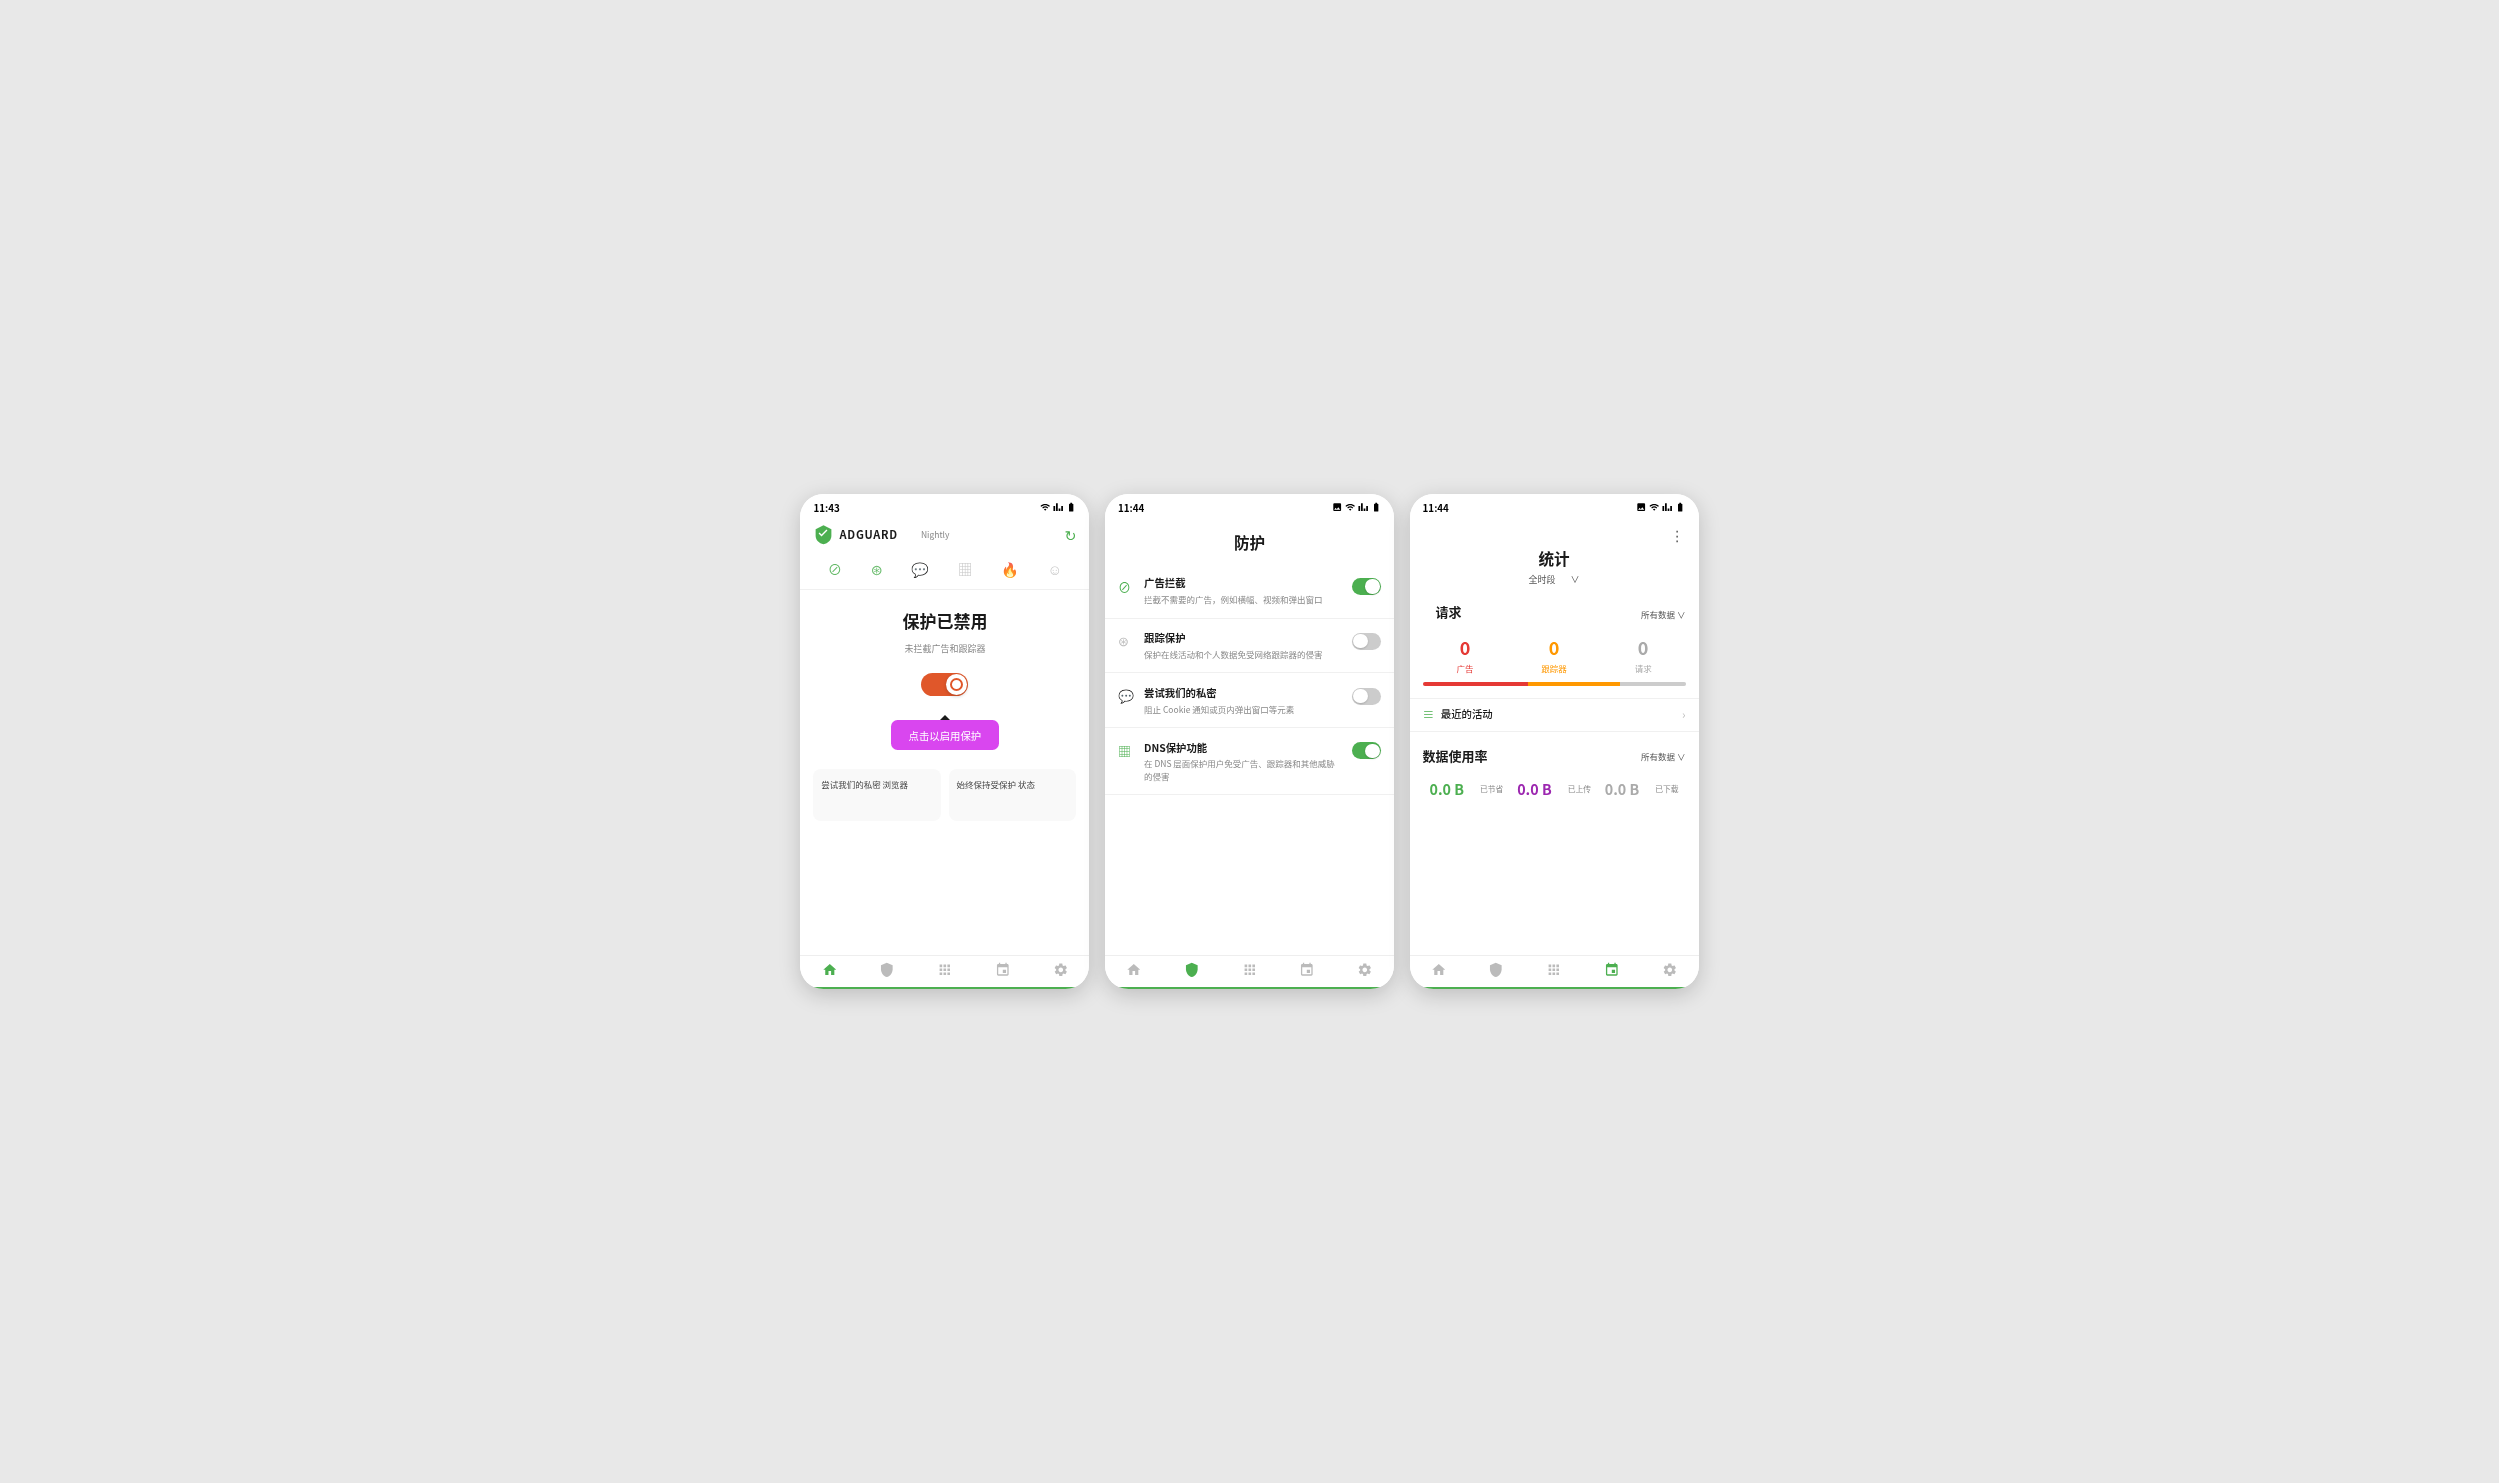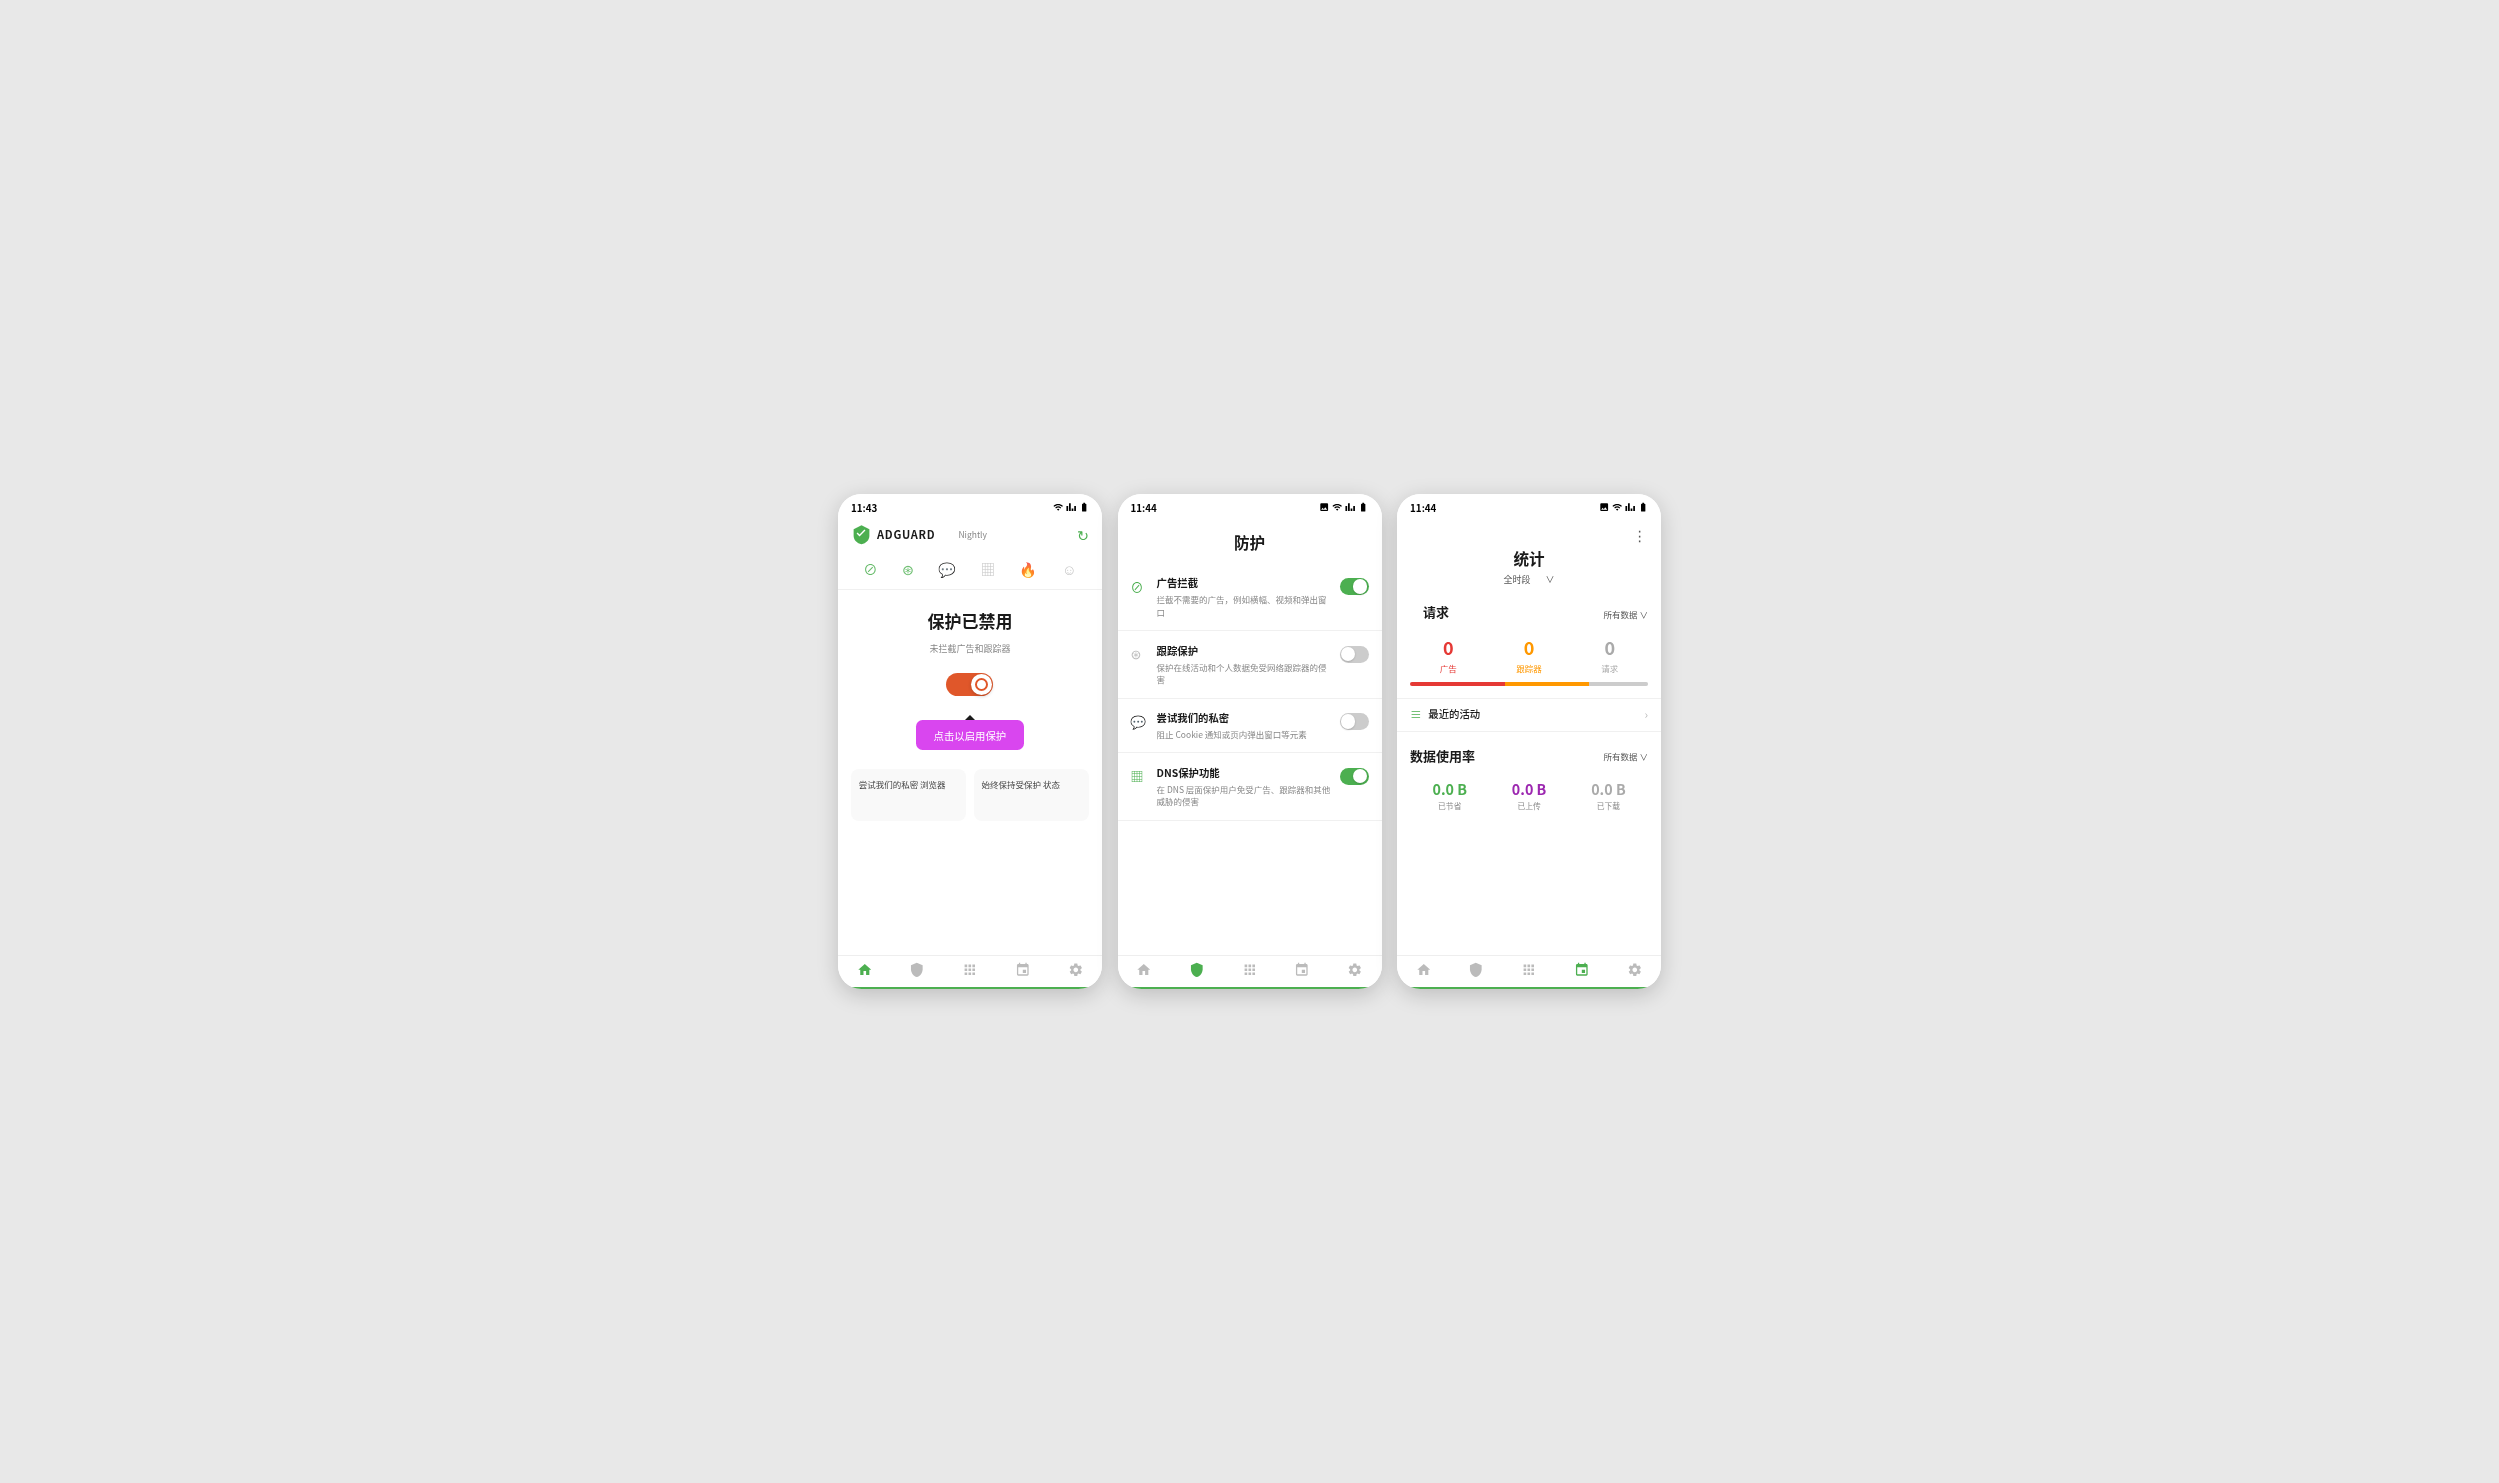--- a/index.html
+++ b/index.html
@@ -8,21 +8,21 @@
       display: flex;
       justify-content: center;
       align-items: center;
       min-height: 100vh;
       font-family: 'PingFang SC', 'Noto Sans CJK SC', 'Microsoft YaHei', sans-serif;
       gap: 15.6px;
       padding: 26px 13px;
     }
 
     .phone {
-      width: 264px;
+      width: 289px;
       min-height: 495px;
       background: #fff;
       border-radius: 23.4px;
       overflow: hidden;
       box-shadow: 0 5.2px 21px rgba(0,0,0,0.18);
       display: flex;
       flex-direction: column;
       position: relative;
     }
 
@@ -377,23 +377,23 @@
     .data-usage-section {
       padding: 9px 13px 0;
     }
     .data-numbers {
       display: flex;
       justify-content: space-around;
       padding: 10.4px 0 5.2px;
     }
     .data-item {
       display: flex;
-      flex-direction: column;
-      align-items: center;
-      gap: 1px;
+      flex-direction: row;
+      align-items: center;
+      gap: 16px;
     }
     .data-val {
       font-size: 14.3px;
       font-weight: 700;
     }
     .data-val.green { color: #4caf50; }
     .data-val.purple { color: #9c27b0; }
     .data-val.gray-d { color: #aaa; }
     .data-label {
       font-size: 7.8px;

